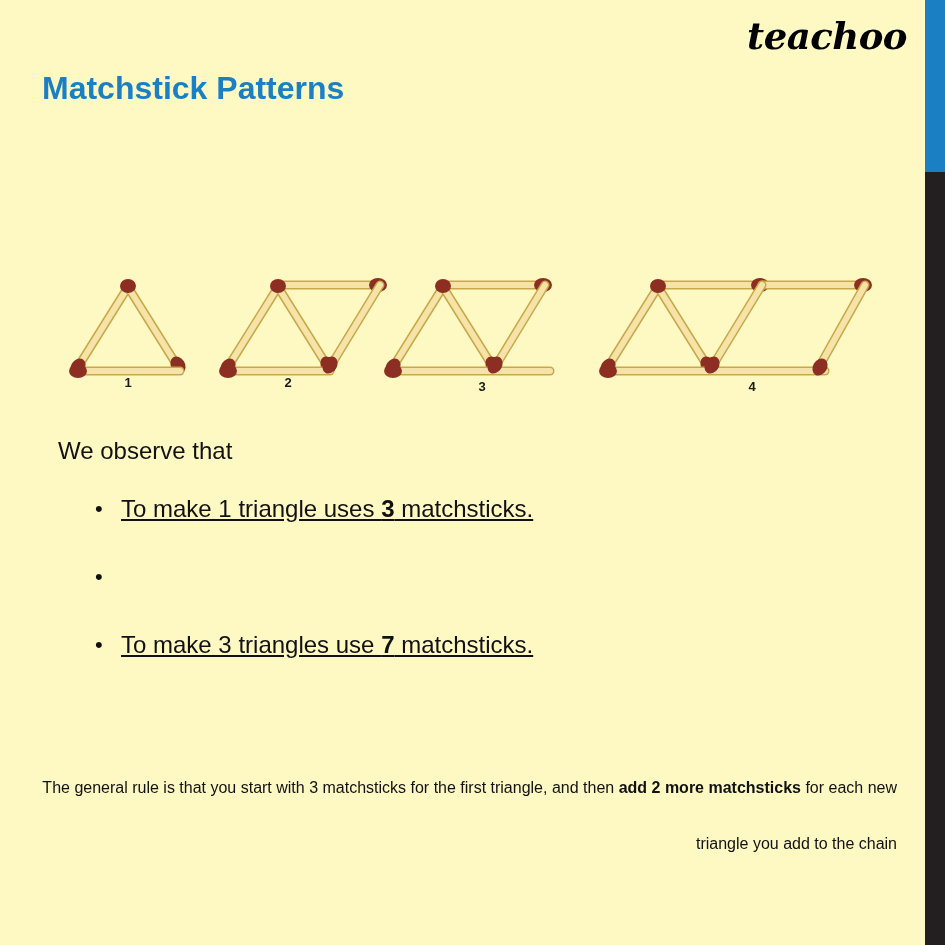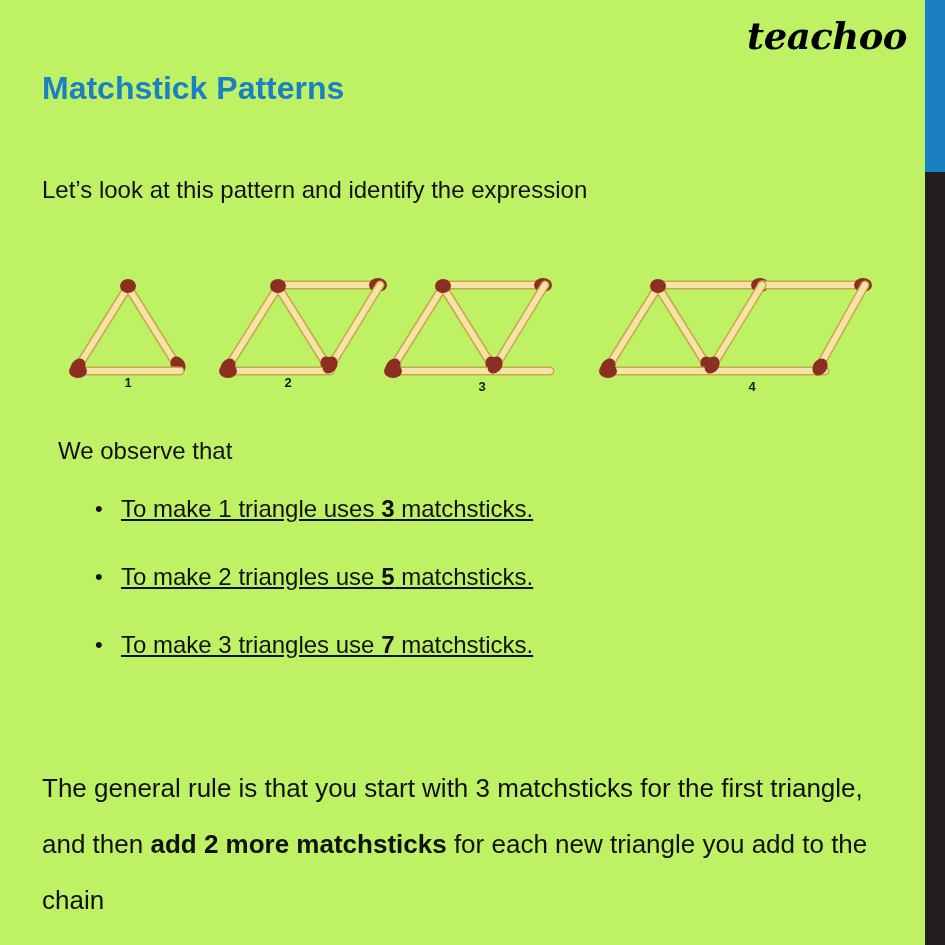--- a/index.html
+++ b/index.html
@@ -12,21 +12,21 @@
     background: #ffffff;
     font-family: "Liberation Sans", sans-serif;
     overflow: hidden;
     position: relative;
   }
   .page {
     position: absolute;
     left: 0; top: 0;
     width: 945px;
     height: 945px;
-    background: #bef264;
+    background: #fef9c3;
   }
   
   .edge-bar-blue {
     position: absolute;
     right: 0;
     top: 0;
     width: 20px;
     height: 172px;
     background: #1b7fc4;
   }
@@ -111,39 +111,39 @@
     text-decoration: underline;
   }
   .bullet-text b {
     font-weight: bold;
   }
   .rule {
     position: absolute;
     left: 42px;
     top: 760px;
     width: 855px;
-    font-size: 26px;
+    font-size: 16px;
     color: #111111;
     line-height: 56px;
+    text-align: right;
   }
   .rule b { font-weight: bold; }
 </style>
 </head>
 <body>
 
 <div class="page">
 
   <div class="edge-bar-blue"></div>
   <div class="edge-bar-dark"></div>
 
   <div class="brand">teachoo</div>
 
   <div class="title">Matchstick Patterns</div>
 
-  <div class="intro">Let’s look at this pattern and identify the expression</div>
 
   <div class="figure">
     <svg width="850" height="150" viewBox="0 0 850 150">
       <defs>
         <g id="ignore"></g>
       </defs>
 
       <g>
 
         <g>
@@ -273,21 +273,20 @@
 
   <div class="observe">We observe that</div>
 
   <div class="bullets">
     <div class="bullet-row">
       <span class="bullet-dot">•</span>
       <span class="bullet-text"><span>To make 1 triangle uses </span><b>3</b><span> matchsticks.</span></span>
     </div>
     <div class="bullet-row">
       <span class="bullet-dot">•</span>
-      <span class="bullet-text"><span>To make 2 triangles use </span><b>5</b><span> matchsticks.</span></span>
     </div>
     <div class="bullet-row">
       <span class="bullet-dot">•</span>
       <span class="bullet-text"><span>To make 3 triangles use </span><b>7</b><span> matchsticks.</span></span>
     </div>
   </div>
 
   <div class="rule"><span>The general rule is that you start with 3 matchsticks for the first triangle, and then </span><b>add 2 more matchsticks</b><span> for each new triangle you add to the chain</span></div>
 
 </div>

